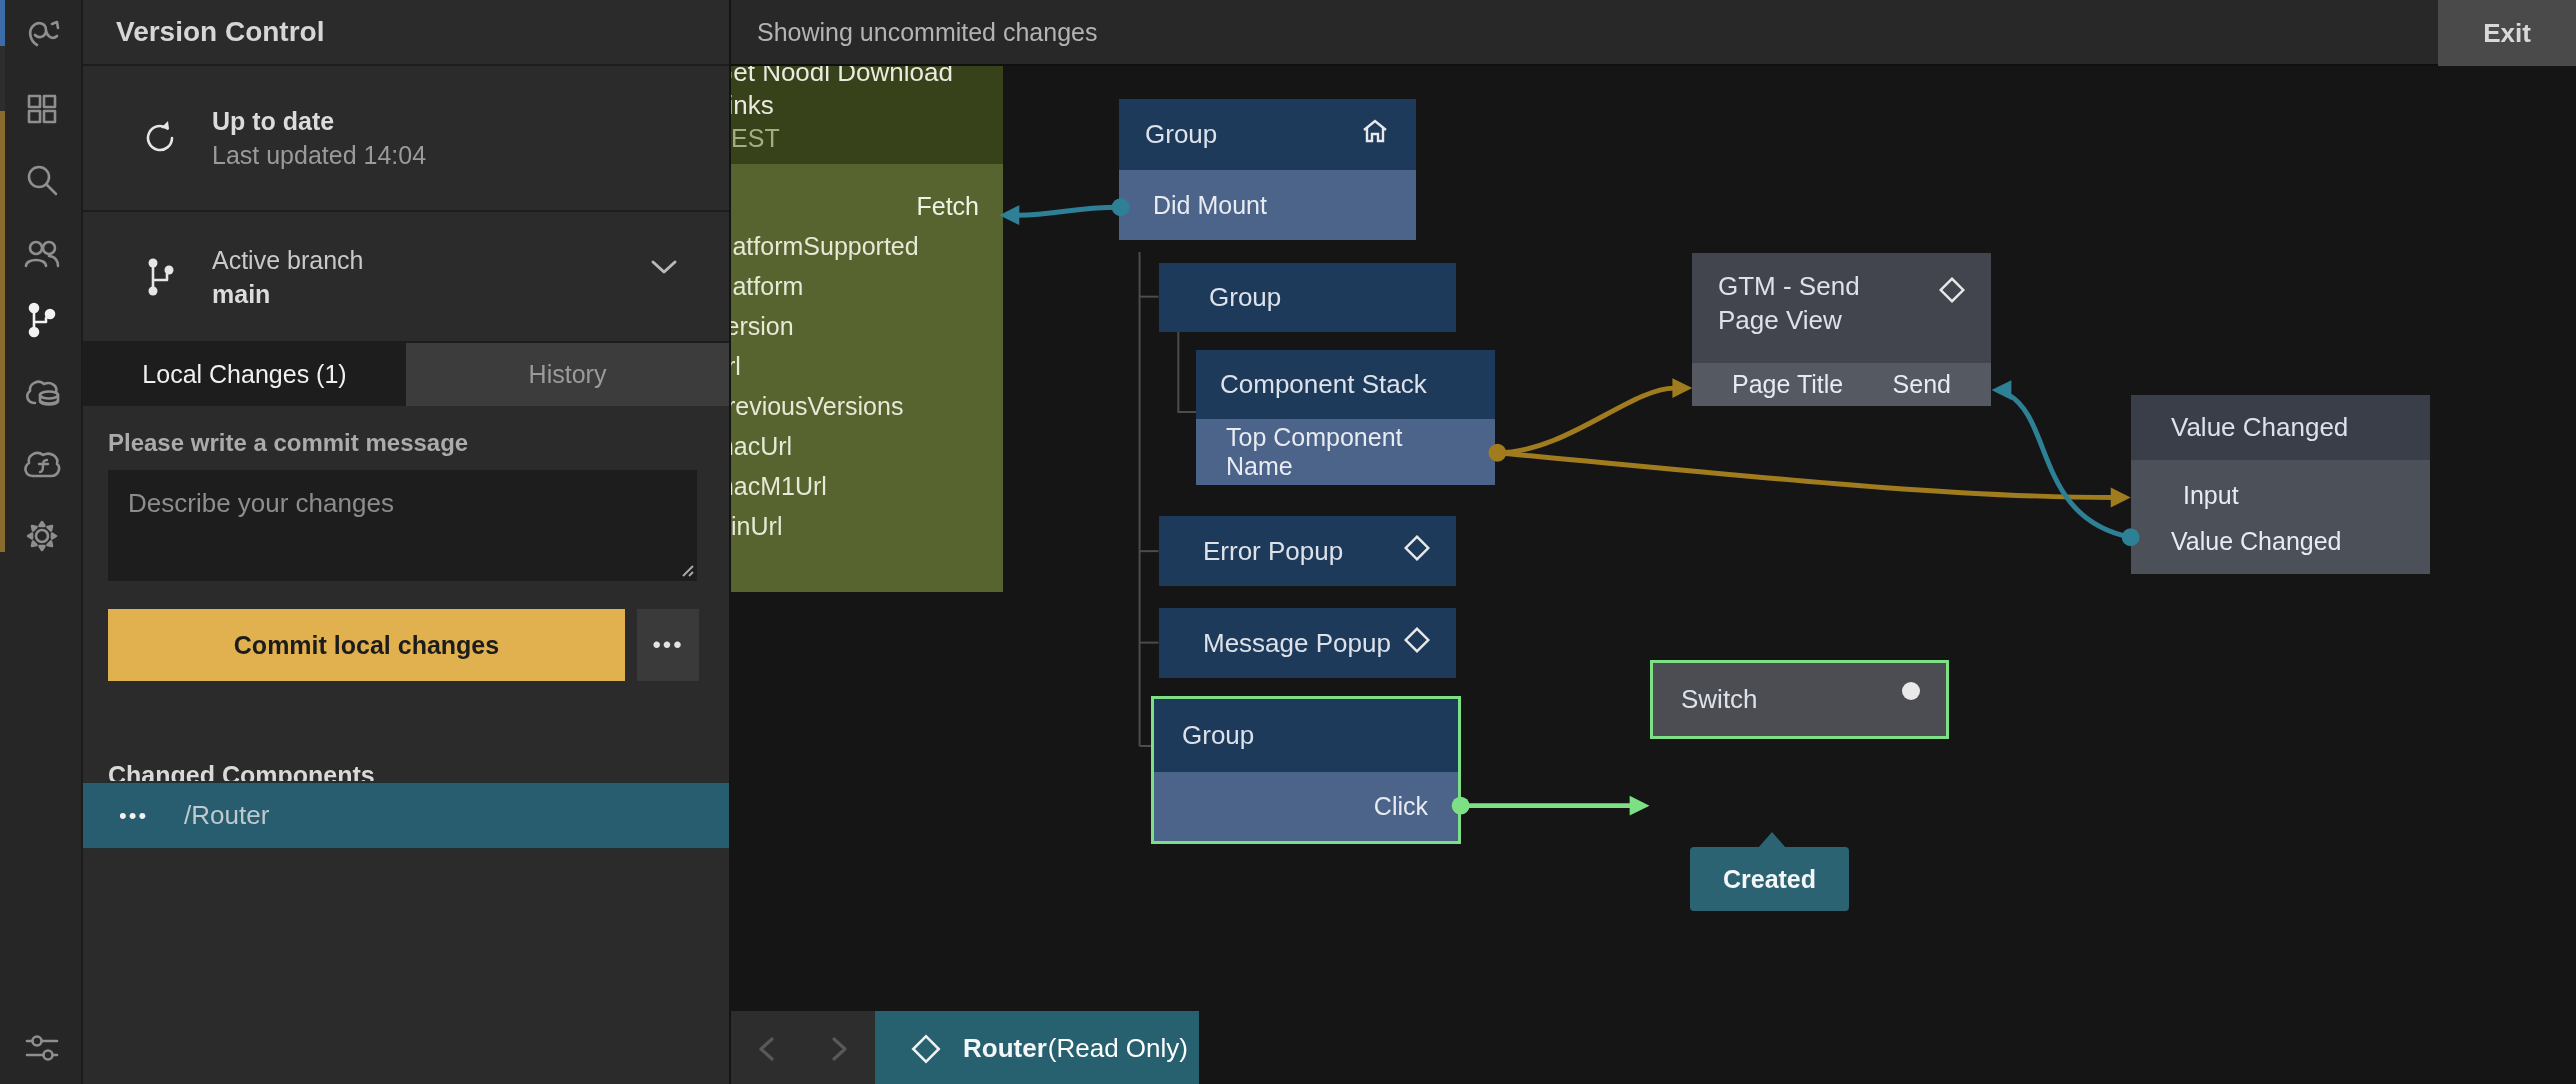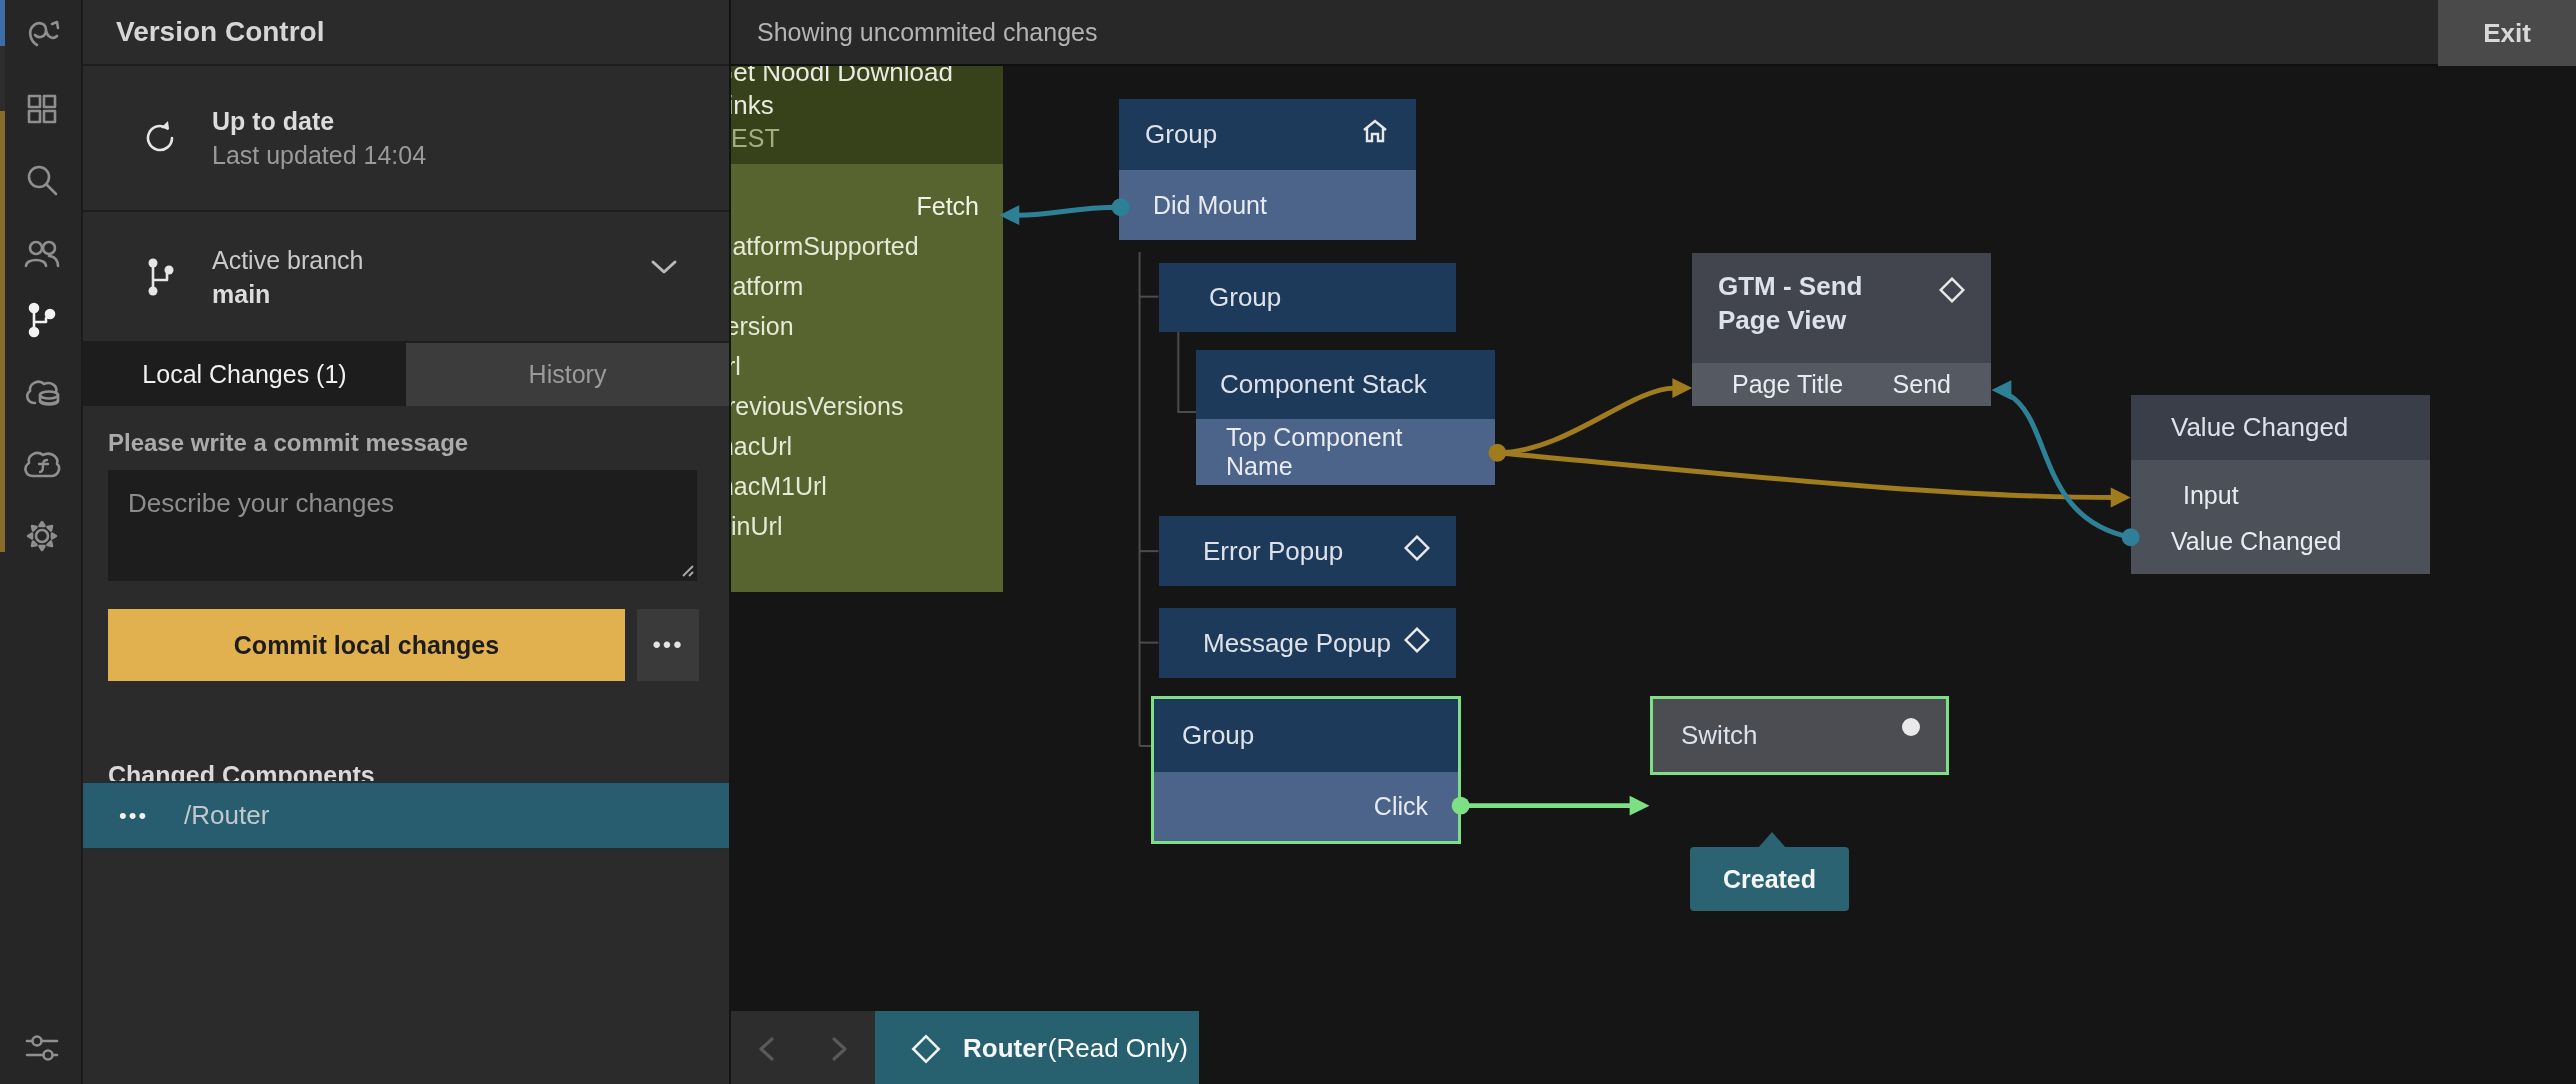--- a/index.html
+++ b/index.html
@@ -279,21 +279,21 @@
   <div class="node" style="left:465px; top:284px; width:299px;">
     <div class="node-header hdr-blue" style="height:69px; padding-left:24px;">
       <span>Component Stack</span>
     </div>
     <div class="node-row row-blue" style="height:66px; justify-content:flex-end; padding-right:26px;">
       <span>Top Component Name</span>
     </div>
   </div>
 
   <div class="node" style="left:961px; top:187px; width:299px;">
-    <div class="node-header" style="background:#42454e; height:110px; align-items:flex-start; padding-top:16px;font-weight:bold;">
+    <div class="node-header" style="background:#42454e; height:110px; align-items:flex-start; padding-top:16px;">
       <span style="width:209px; line-height:34px;">GTM - Send Page View</span>
       <span class="diamond-icon" style="margin-top:8px;">
         <svg width="26" height="26" viewBox="0 0 26 26">
             <rect x="5" y="5" width="16" height="16" transform="rotate(45 13 13)"></rect>
           </svg>
       </span>
     </div>
     <div class="node-row" style="background:#555962; height:43px; justify-content:space-between; padding:0 40px;">
       <span>Page Title</span>
       <span>Send</span>
@@ -338,21 +338,21 @@
 
   <div class="node" style="left:420px; top:630px; width:310px; border:3px solid #7ee084;">
     <div class="node-header hdr-blue" style="height:73px; padding-left:28px;">
       <span>Group</span>
     </div>
     <div class="node-row row-blue" style="height:69px; justify-content:flex-end; padding-right:30px;">
       <span>Click</span>
     </div>
   </div>
 
-  <div class="node" style="left:919px; top:630px; width:299px; border:3px solid #7ee084;">
+  <div class="node" style="left:919px; top:594px; width:299px; border:3px solid #7ee084;">
     <div class="node-header" style="background:#4b4d53; height:73px; padding-left:28px;">
       <span>Switch</span>
       <span style="width:18px; height:18px; border-radius:50%; background:#e9e9e9; margin-top:-18px;"></span>
     </div>
   </div>
 
   <div id="created-badge">
     <span>Created</span>
   </div>
 

